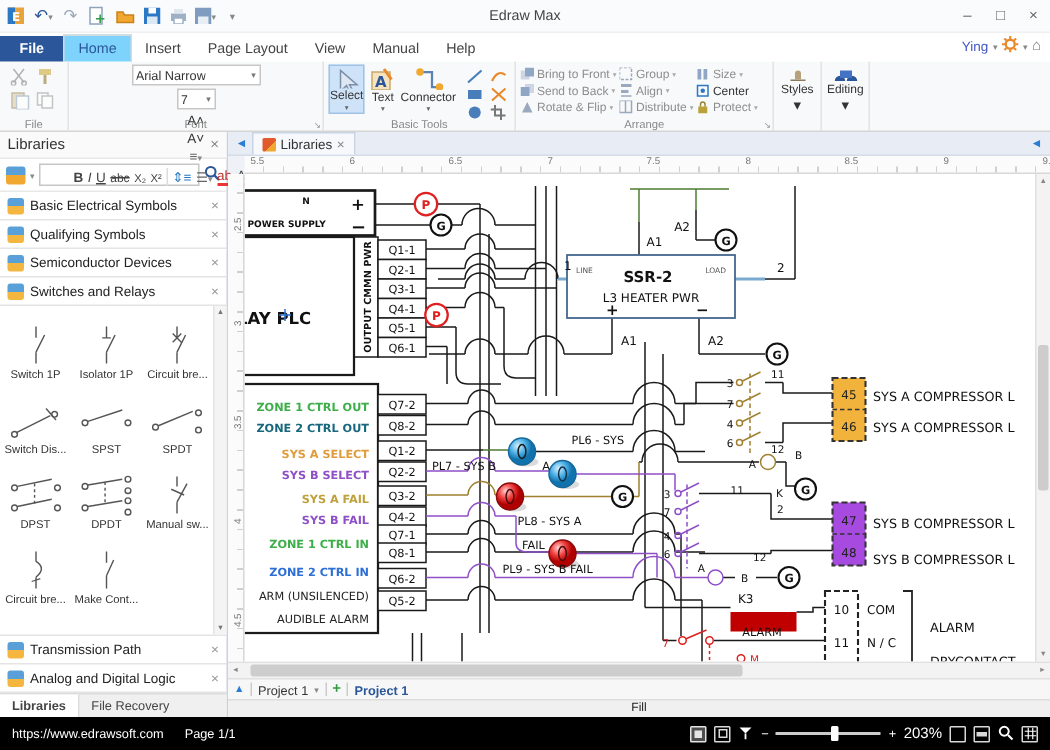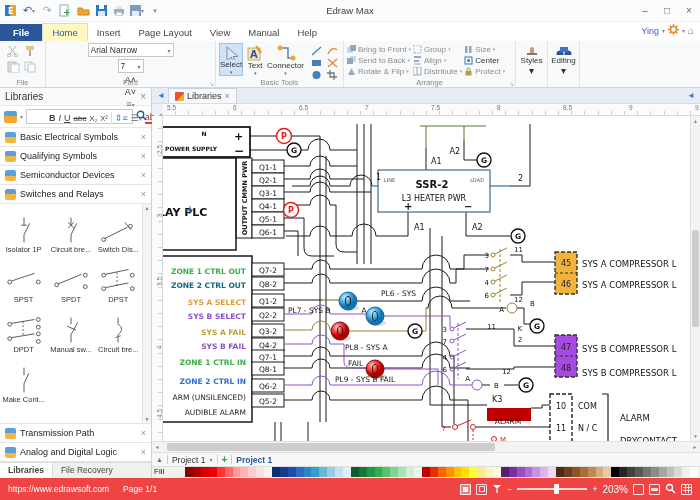--- a/index.html
+++ b/index.html
@@ -11,21 +11,21 @@
   .qat { display:flex; align-items:center; gap:4px; padding-left:4px; }
   .qat .qi { width:14px; height:14px; display:flex; align-items:center; justify-content:center; font-size:11px; }
   .title-center { position:absolute; left:0; right:0; text-align:center; font-size:9.5px; color:#444; pointer-events:none; }
   .winctl { margin-left:auto; display:flex; }
   .winctl span { width:22px; height:20px; display:flex; align-items:center; justify-content:center; color:#666; font-size:10px; }
 
   
   .tabrow { height:19px; background:#fff; display:flex; align-items:flex-end; position:relative; }
   .rtab { padding:3px 9px 3px; font-size:9.5px; color:#444; }
   .rtab.file { background:#2b579a; color:#fff; padding:3px 13px; font-weight:bold; }
-  .rtab.active { border:1px solid #d8d8d8; border-bottom:none; background:#fef9c3; color:#2b579a; }
+  .rtab.active { border:1px solid #d8d8d8; border-bottom:none; background:#7dd3fc; color:#2b579a; }
   .tabrow-right { position:absolute; right:6px; top:2px; display:flex; align-items:center; gap:3px; font-size:9px; }
   .uname { color:#4456c7; }
   .mini-caret { font-size:6px; color:#888; }
   .home-ic { color:#777; font-size:10px; }
 
   
   .ribbon { height:47px; background:#f8f9fa; border-bottom:1px solid #d5d5d5; display:flex; }
   .rgroup { position:relative; border-right:1px solid #e2e2e2; padding:2px 3px 11px; }
   .rglabel { position:absolute; bottom:0; left:0; right:0; text-align:center; font-size:7.5px; color:#888; }
   .dlg { position:absolute; right:1px; bottom:0; font-size:6px; color:#999; }
@@ -105,27 +105,27 @@
   .vscroll .thumb { position:absolute; left:1px; right:1px; top:34%; height:32%; background:#cdcdcd; border-radius:2px; }
   .hscroll { height:11px; background:#f3f3f3; border-top:1px solid #e0e0e0; display:flex; align-items:center; font-size:5px; color:#888; }
   .hscroll .arr { width:10px; text-align:center; }
   .hscroll .track { flex:1; position:relative; height:100%; }
   .hscroll .thumb { position:absolute; top:1px; bottom:1px; left:1%; width:62%; background:#cdcdcd; border-radius:2px; }
   .pagebar { height:14px; background:#f7f7f7; border-top:1px solid #e0e0e0; display:flex; align-items:center; gap:4px; padding:0 4px; font-size:8.5px; }
   .pb-collapse { color:#2b7cd3; font-size:7px; font-weight:bold; }
   .pb-div { width:1px; height:9px; background:#ccc; }
   .pb-plus { color:#2f9e44; font-weight:bold; font-size:10px; }
   .pb-page { color:#2b579a; font-weight:bold; }
-  .fillbar { height:12px; background:#f0f0f0; border-top:1px solid #ddd; display:flex; align-items:flex-start; padding:0 2px; gap:21px; }
+  .fillbar { height:12px; background:#f0f0f0; border-top:1px solid #ddd; display:flex; align-items:center; padding:0 2px; gap:21px;flex-direction:column; }
   .fill-label { font-size:8px; color:#222; flex:none; }
   .swatches { flex:1; display:flex; height:10px; overflow:hidden; }
   .sw { flex:1; min-width:0; }
 
   
-  .statusbar { height:22px; background:#ef4444; color:#fff; display:flex; align-items:center; padding:0 8px; font-size:8.5px; }
+  .statusbar { height:22px; background:#000000; color:#fff; display:flex; align-items:center; padding:0 8px; font-size:8.5px; }
   .statusbar .left { display:flex; gap:14px; }
   .statusbar .right { margin-left:auto; display:flex; align-items:center; gap:5px; }
   .sicon { width:11px; height:11px; border:1px solid rgba(255,255,255,.85); border-radius:1px; display:flex; align-items:center; justify-content:center; }
   .sicon.act { background:rgba(255,255,255,.3); }
   .sicon .in { width:5px; height:5px; background:rgba(255,255,255,.85); }
   .ztrack { width:70px; height:2px; background:rgba(255,255,255,.8); position:relative; }
   .zthumb { position:absolute; top:-4px; left:52%; width:5px; height:10px; background:#fff; border-radius:1px; }
   .zval { font-size:10px; }
 
   svg text { font-family:"DejaVu Sans",sans-serif; }
@@ -471,20 +471,26 @@
           <span class="x">×</span>
         </div>
       <div class="sb-sec">
           <span class="secico"></span>
           <span>Switches and Relays</span>
           <span class="x">×</span>
         </div>
 
       <div class="sb-grid-wrap">
         <div class="sb-grid">
+          <div class="sym">
+              <svg width="42" height="30" viewBox="0 0 44 30" stroke="#555" fill="none">
+                <path d="M22 2 V10 M22 28 V20 M22 20 L28 8"></path>
+              </svg>
+              <span class="cap">Switch 1P</span>
+            </div>
           <div class="sym">
               <svg width="42" height="30" viewBox="0 0 44 30" stroke="#555" fill="none">
                 <path d="M22 2 V10 M22 28 V20 M22 20 L28 8 M19 10 H25"></path>
               </svg>
               <span class="cap">Isolator 1P</span>
             </div>
           <div class="sym">
               <svg width="42" height="30" viewBox="0 0 44 30" stroke="#555" fill="none">
                 <path d="M22 2 V10 M22 28 V20 M22 20 L28 8 M19 7 L25 13 M25 7 L19 13"></path>
               </svg>

